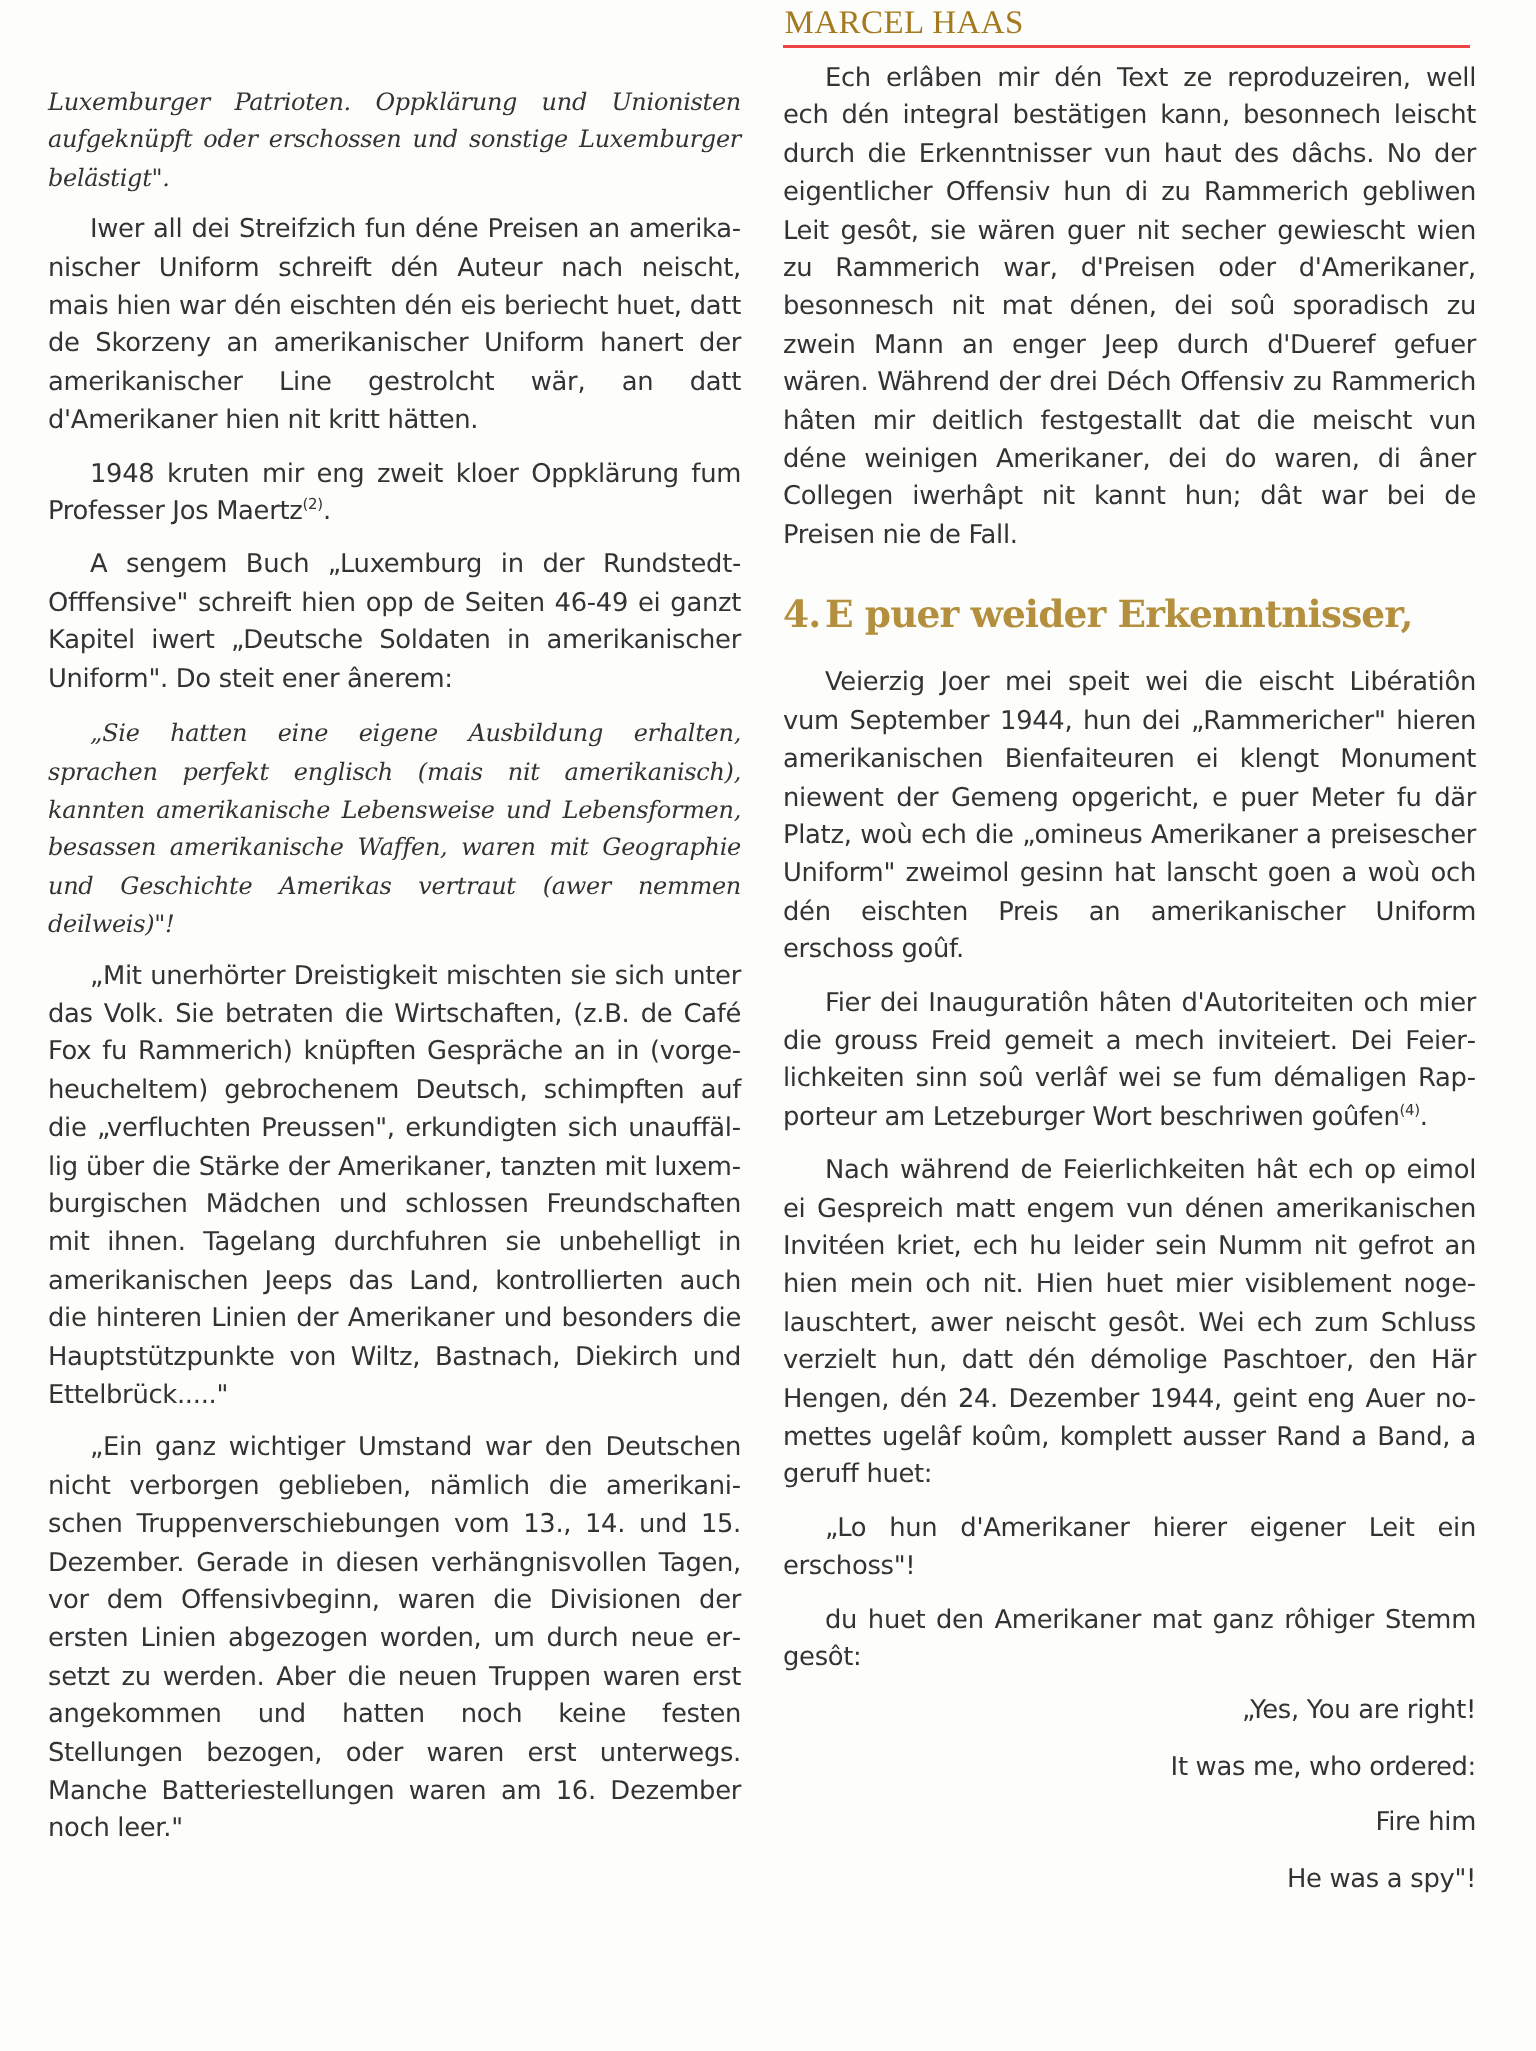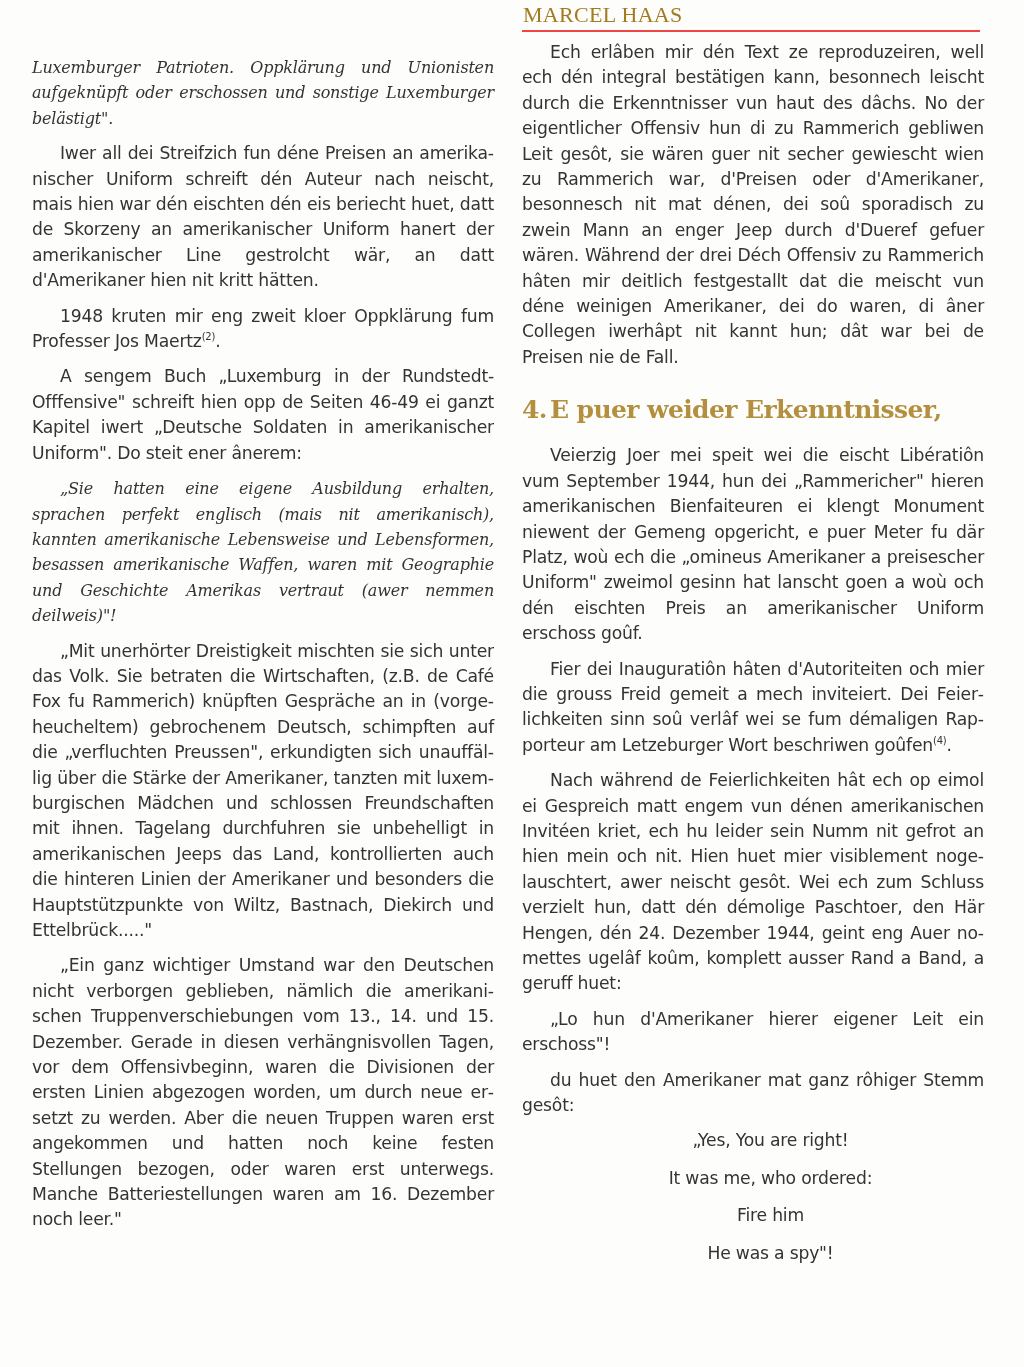--- a/index.html
+++ b/index.html
@@ -43,21 +43,21 @@
     font-family: "DejaVu Serif", serif;
     font-weight: bold;
     color: #b38f3e;
     font-size: 25px;
     line-height: 30px;
     margin: 25px 0 18px 0;
     letter-spacing: -0.6px;
   }
   .section-title .num { display: inline-block; width: 28px; }
   .section-title .line2 { padding-left: 28px; display: block; }
-  .col p.verse { margin: 0 0 12px 0; padding-left: 35px; text-align: center; }
+  .col p.verse { margin: 0 0 12px 0; padding-left: 35px; text-align: right; }
 </style>
 </head>
 <body>
 
 <div class="page">
 
   <div class="col col-left">
     <p class="ital">Luxemburger Patrioten. Oppklärung und Unionisten aufgeknüpft oder erschossen und sonstige Luxemburger belästigt".</p>
     <p class="indent">Iwer all dei Streifzich fun déne Preisen an amerika­nischer Uniform schreift dén Auteur nach neischt, mais hien war dén eischten dén eis beriecht huet, datt de Skorzeny an amerikanischer Uniform hanert der amerikanischer Line gestrolcht wär, an datt d'Amerika­ner hien nit kritt hätten.</p>
     <p class="indent"><span>1948 kruten mir eng zweit kloer Oppklärung fum Professer Jos Maertz</span><sup>(2)</sup><span>.</span></p>

